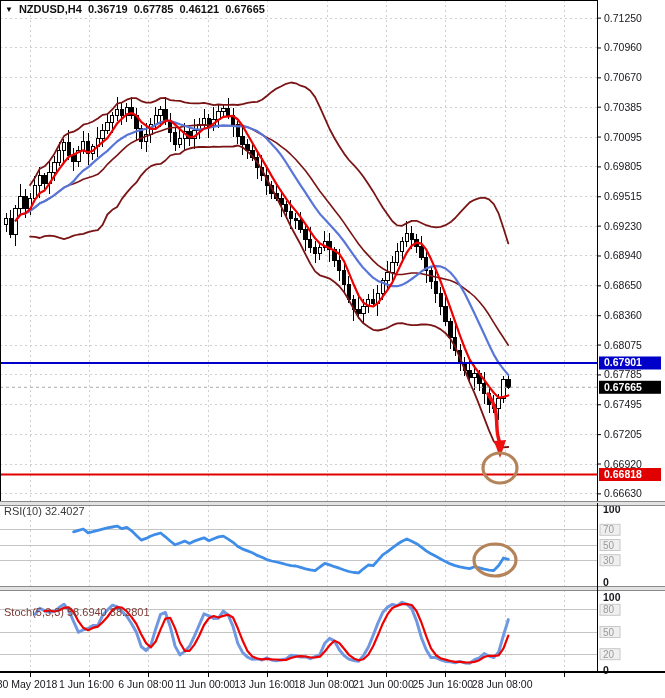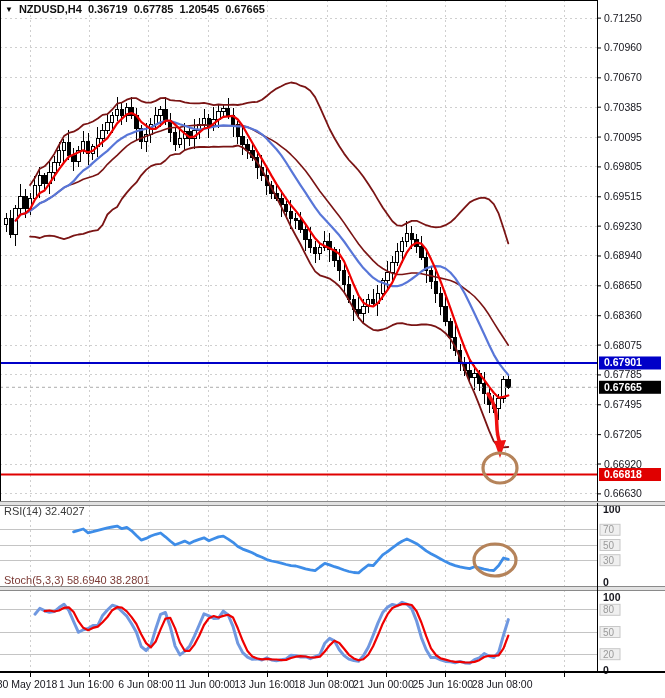--- a/index.html
+++ b/index.html
@@ -4,39 +4,39 @@
 <style>
   html,body{margin:0;padding:0;background:#fff;}
   #stage{position:relative;width:665px;height:698px;background:#fff;overflow:hidden;
          font-family:"Liberation Sans",sans-serif;}
   #chart-svg{position:absolute;left:0;top:0;}
   .overlay-label{position:absolute;font-size:11px;color:#3a3a3a;white-space:nowrap;z-index:5;}
   #chart-header{position:absolute;left:5px;top:3px;font-size:11px;font-weight:700;color:#111;
                 z-index:6;display:flex;gap:6px;align-items:center;}
   #chart-header .dd{font-size:8px;color:#000;}
   #rsi-label{left:4px;top:505px;}
-  #stoch-label{left:4px;top:574px;color:#7b3a35;}
+  #stoch-label{left:4px;top:606px;color:#7b3a35;}
   #watermark{position:absolute;left:243px;top:667px;width:172px;height:29px;z-index:9;
              background:rgba(214,72,66,0.82);border-radius:3px;display:flex;align-items:center;
              justify-content:center;color:#fff;font-size:16px;font-weight:700;letter-spacing:.2px;}
 </style>
 </head>
 <body>
 
 <div id="stage">
   <div id="chart-header">
     <span class="dd">▼</span>
     <span>NZDUSD,H4</span>
     <span>0.36719</span>
     <span>0.67785</span>
-    <span>1.20545</span>
+    <span>0.46121</span>
     <span>0.67665</span>
   </div>
 
-  <div id="rsi-label" class="overlay-label">RSI(14) 32.4027</div>
+  <div id="rsi-label" class="overlay-label">RSI(10) 32.4027</div>
   <div id="stoch-label" class="overlay-label">Stoch(5,3,3) 58.6940 38.2801</div>
 
   <svg id="chart-svg" width="665" height="698" viewBox="0 0 665 698">
     <g id="g-grid">
         <line x1="30" y1="0" x2="30" y2="672" stroke="#CFCFCF" stroke-width="1" stroke-dasharray="2,3" shape-rendering="crispEdges"></line>
         <line x1="89.4" y1="0" x2="89.4" y2="672" stroke="#CFCFCF" stroke-width="1" stroke-dasharray="2,3" shape-rendering="crispEdges"></line>
         <line x1="148.8" y1="0" x2="148.8" y2="672" stroke="#CFCFCF" stroke-width="1" stroke-dasharray="2,3" shape-rendering="crispEdges"></line>
         <line x1="208.2" y1="0" x2="208.2" y2="672" stroke="#CFCFCF" stroke-width="1" stroke-dasharray="2,3" shape-rendering="crispEdges"></line>
         <line x1="267.6" y1="0" x2="267.6" y2="672" stroke="#CFCFCF" stroke-width="1" stroke-dasharray="2,3" shape-rendering="crispEdges"></line>
         <line x1="327" y1="0" x2="327" y2="672" stroke="#CFCFCF" stroke-width="1" stroke-dasharray="2,3" shape-rendering="crispEdges"></line>

